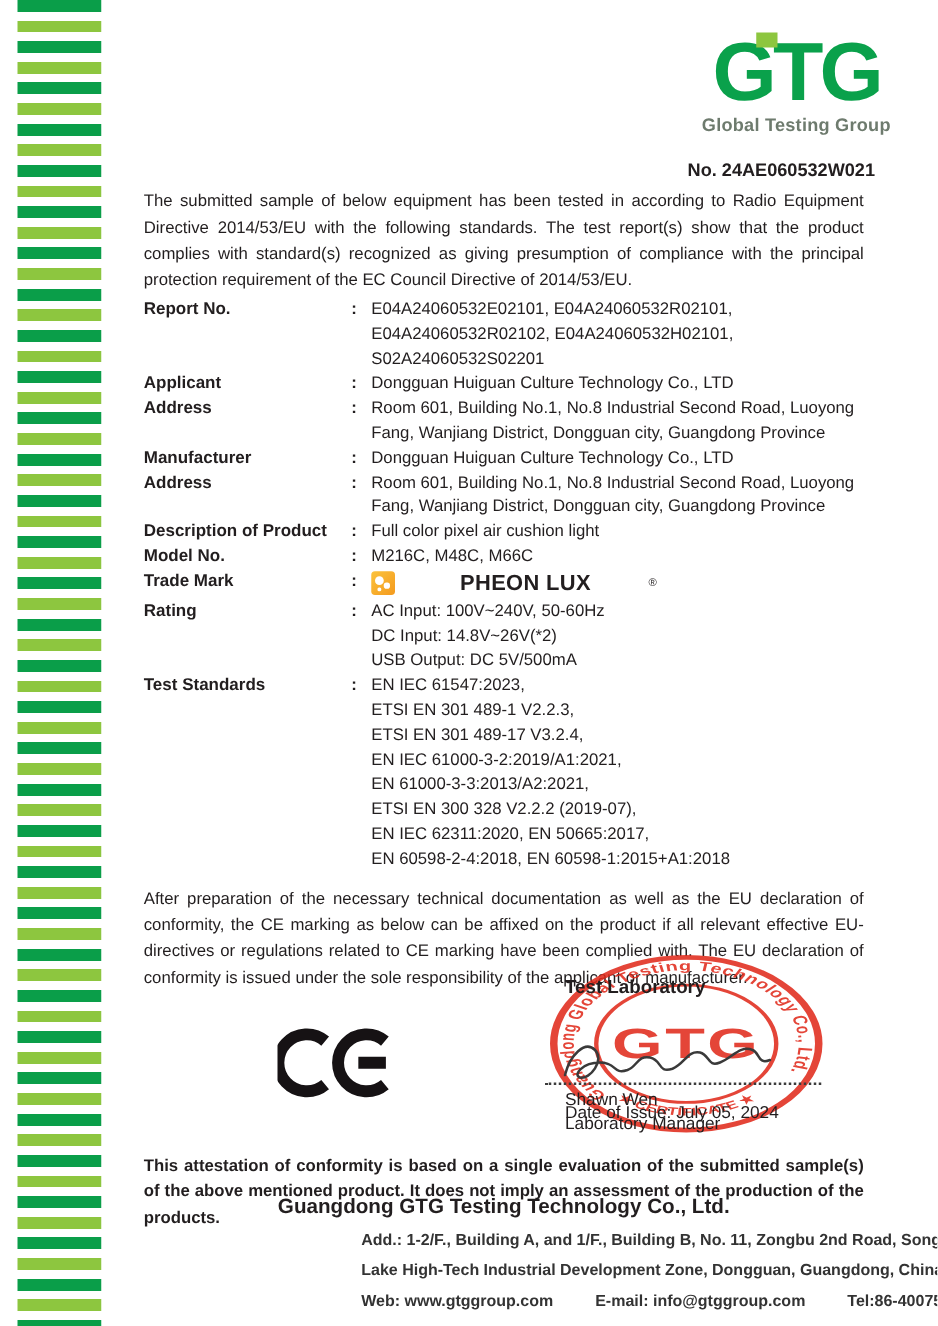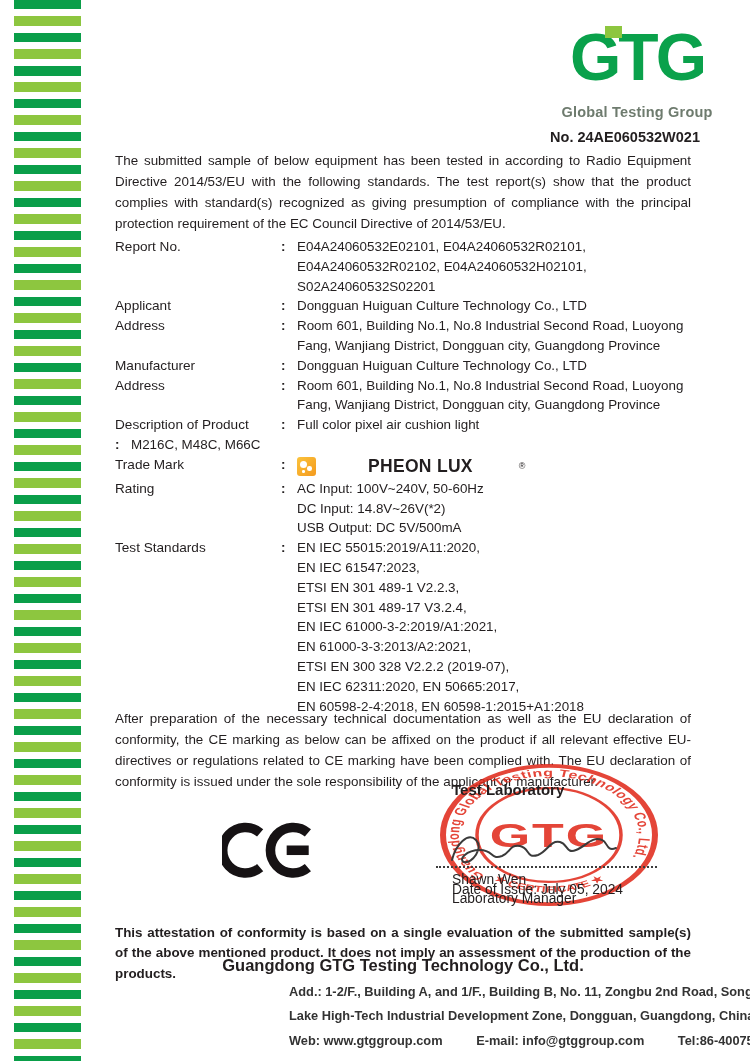--- a/index.html
+++ b/index.html
@@ -10,32 +10,32 @@
     background:repeating-linear-gradient(to bottom,
       #0a9e49 0px, #0a9e49 9.5px,
       transparent 9.5px, transparent 16.5px,
       #8dc63f 16.5px, #8dc63f 26px,
       transparent 26px, transparent 33px);}
   
   .logo-block{position:absolute;top:24px;right:18px;width:190px;text-align:center;}
   .logo-text{position:relative;display:inline-block;font-size:66px;font-weight:900;
     color:#0aa14b;letter-spacing:-3px;line-height:1;}
   .logo-accent{position:absolute;top:2px;left:63px;width:17px;height:12px;background:#8dc63f;}
-  .logo-subtitle{font-size:14.5px;font-weight:700;color:#6e7b6e;margin-top:14px;letter-spacing:.2px;}
+  .logo-subtitle{font-size:14.5px;font-weight:700;color:#6e7b6e;margin-top:3px;letter-spacing:.2px;}
   .cert-no{position:absolute;top:129px;right:50px;font-size:14.5px;font-weight:700;}
   
   .para{position:absolute;left:115px;width:576px;margin:0;font-size:13.4px;
         line-height:20.9px;text-align:justify;}
   .intro{top:151px;}
   .para2{top:709px;}
   .para3{top:923px;line-height:20.4px;font-weight:bold;}
   
   .fields{position:absolute;top:237px;left:115px;width:576px;}
   .field-row{display:flex;font-size:13.4px;line-height:19.8px;}
-  .f-label{flex:none;width:166px;font-weight:400;font-size:13.6px;}
+  .f-label{flex:none;width:166px;font-weight:700;font-size:13.6px;}
   .f-colon{flex:none;width:16px;font-weight:700;}
   .f-values{flex:1;}
   .f-line{white-space:nowrap;}
   .tm-row .f-values{display:flex;align-items:center;height:24px;gap:45px;}
   .tm-icon{position:relative;width:19px;height:19px;border-radius:3px;margin-right:7px;
     background:linear-gradient(135deg,#fbc33c,#f49a1e);flex:none;}
   .tm-icon i{position:absolute;background:#fff;border-radius:50%;}
   .tm-icon .d1{width:7px;height:7px;left:3px;top:4px;}
   .tm-icon .d2{width:4.5px;height:4.5px;left:10px;top:9px;}
   .tm-icon .d3{width:2.5px;height:2.5px;left:5px;top:13px;}
@@ -116,20 +116,21 @@
         </div>
       </div>
       <div class="field-row">
         <span class="f-label">Description of Product</span>
         <span class="f-colon">:</span>
         <div class="f-values">
           <div class="f-line">Full color pixel air cushion light</div>
         </div>
       </div>
       <div class="field-row">
+        <span class="f-label">Model No.</span>
         <span class="f-colon">:</span>
         <div class="f-values">
           <div class="f-line">M216C, M48C, M66C</div>
         </div>
       </div>
       <div class="field-row tm-row">
         <span class="f-label">Trade Mark</span>
         <span class="f-colon">:</span>
         <div class="f-values">
           <span class="tm-icon">
@@ -147,21 +148,20 @@
         <div class="f-values">
           <div class="f-line">AC Input: 100V~240V, 50-60Hz</div>
           <div class="f-line">DC Input: 14.8V~26V(*2)</div>
           <div class="f-line">USB Output: DC 5V/500mA</div>
         </div>
       </div>
       <div class="field-row">
         <span class="f-label">Test Standards</span>
         <span class="f-colon">:</span>
         <div class="f-values">
-          <div class="f-line">EN IEC 55015:2019/A11:2020,</div>
           <div class="f-line">EN IEC 61547:2023,</div>
           <div class="f-line">ETSI EN 301 489-1 V2.2.3,</div>
           <div class="f-line">ETSI EN 301 489-17 V3.2.4,</div>
           <div class="f-line">EN IEC 61000-3-2:2019/A1:2021,</div>
           <div class="f-line">EN 61000-3-3:2013/A2:2021,</div>
           <div class="f-line">ETSI EN 300 328 V2.2.2 (2019-07),</div>
           <div class="f-line">EN IEC 62311:2020, EN 50665:2017,</div>
           <div class="f-line">EN 60598-2-4:2018, EN 60598-1:2015+A1:2018</div>
         </div>
       </div>

